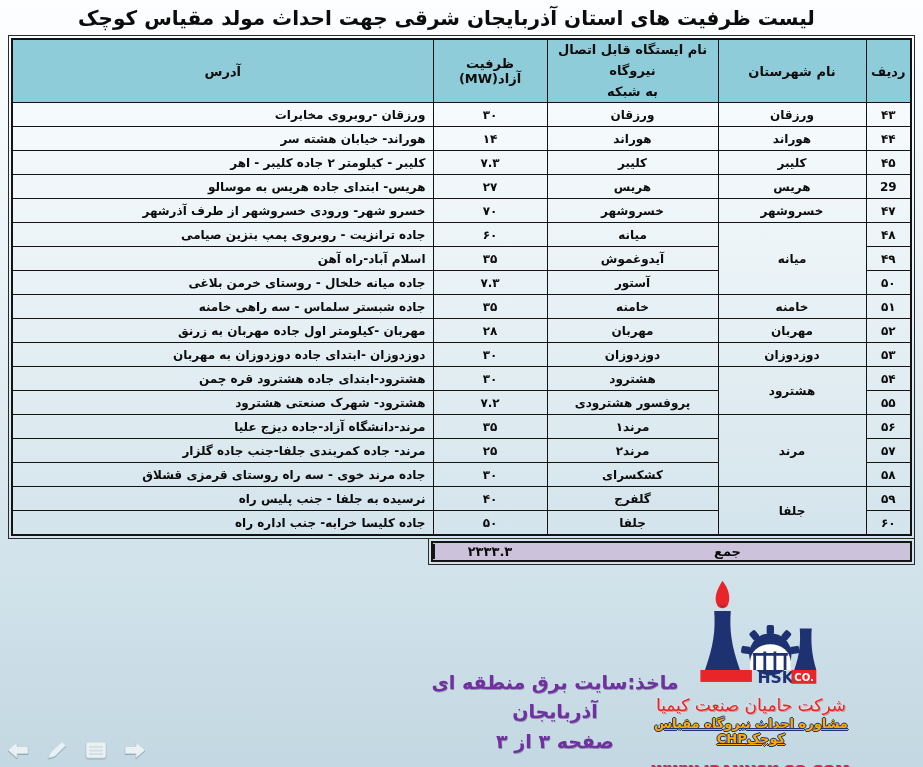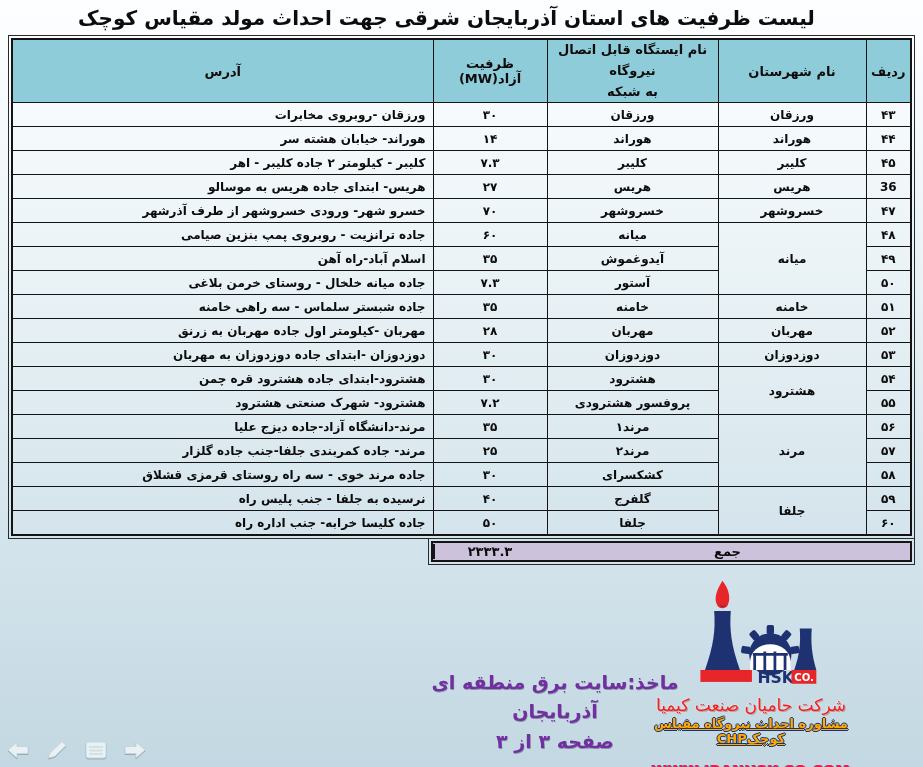--- a/index.html
+++ b/index.html
@@ -179,21 +179,21 @@
               <td class="addr">هوراند- خیابان هشته سر</td>
             </tr>
             <tr>
               <td>۴۵</td>
               <td>کلیبر</td>
               <td>کلیبر</td>
               <td>۷.۳</td>
               <td class="addr">کلیبر - کیلومتر ۲ جاده کلیبر - اهر</td>
             </tr>
             <tr>
-              <td>36</td>
+              <td>29</td>
               <td>هریس</td>
               <td>هریس</td>
               <td>۲۷</td>
               <td class="addr">هریس- ابتدای جاده هریس به موسالو</td>
             </tr>
             <tr>
               <td>۴۷</td>
               <td>خسروشهر</td>
               <td>خسروشهر</td>
               <td>۷۰</td>

